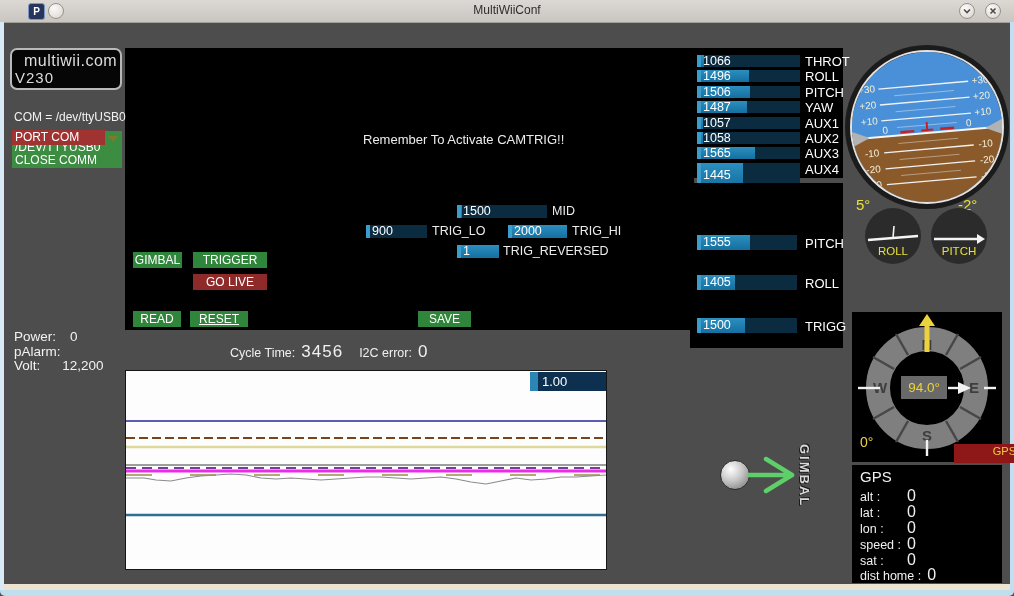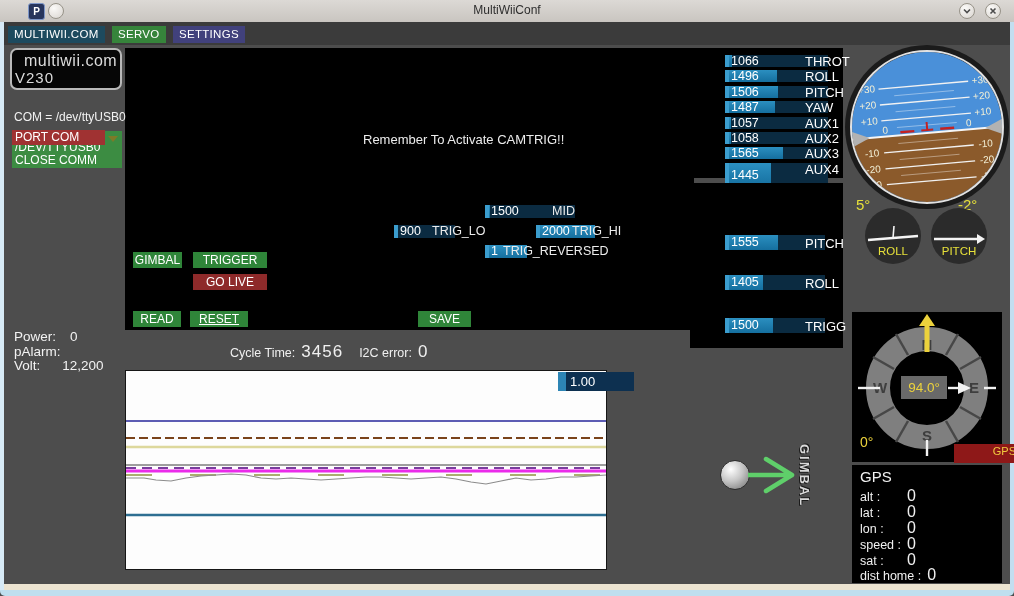--- a/index.html
+++ b/index.html
@@ -38,21 +38,21 @@
     color:#fff;font-size:12px;line-height:15px;padding-left:3px;z-index:5;}
   .port-arrow{position:absolute;left:108px;top:136px;width:0;height:0;z-index:6;
     border-left:5px solid transparent;border-right:5px solid transparent;
     border-top:6px solid #7d7a28;}
   .port-line{position:absolute;left:3px;font-size:12px;color:#ffffff;white-space:nowrap;}
   .power-row{position:absolute;left:14px;color:#f2f2f2;font-size:13.5px;white-space:nowrap;}
   .power-row .pv{display:inline-block;margin-left:14px;}
   
   .main-panel{position:absolute;left:125px;top:48px;width:557px;height:282px;background:#000;padding-left:12px;}
   .reminder{position:absolute;left:238px;top:84px;font-size:13px;color:#ececec;}
-  .bar{position:absolute;background:#0b2b41;overflow:hidden;margin-left:28px;}
+  .bar{position:absolute;background:#0b2b41;overflow:hidden;}
   .bar-fill{position:absolute;left:0;top:0;bottom:0;width:0;
     background:linear-gradient(#2b8fc0,#156f9f);}
   .bar-strip{position:absolute;left:0;top:0;bottom:0;width:4px;background:#3b9dce;}
   .bar-val{position:absolute;left:6px;top:0;bottom:0;color:#fff;font-size:12.5px;
     line-height:13px;display:flex;align-items:center;}
   .pnl-label{position:absolute;color:#ececec;font-size:12.5px;line-height:13px;white-space:nowrap;}
   .btn{position:absolute;background:#2f8539;color:#fff;font-size:12px;text-align:center;
     line-height:16px;height:16px;}
   .btn.red{background:#8e2a2a;}
   
@@ -110,25 +110,20 @@
         <path d="M2.5,2.5 L7.5,7.5 M7.5,2.5 L2.5,7.5" stroke="#4c4c4c" stroke-width="1.6"></path>
       </svg>
     </div>
   </div>
 
   <div class="edge-left"></div>
   <div class="edge-right"></div>
   <div class="strip-cream"></div>
   <div class="strip-blue"></div>
 
-  <div class="tabbar">
-    <div class="tab" style="margin-left:4px;background:#1d4a5e;">MULTIWII.COM</div>
-    <div class="tab" style="margin-left:3px;background:#36843b;">SERVO</div>
-    <div class="tab" style="margin-left:3px;background:#41417c;">SETTINGS</div>
-  </div>
 
   <div class="logo-box">
     <div class="logo-l1">multiwii.com</div>
     <div class="logo-l2">V230</div>
   </div>
   <div class="com-label">COM = /dev/ttyUSB0</div>
 
   <div class="port-green">
     <div class="port-line" style="top:9px;">/DEV/TTYUSB0</div>
     <div class="port-line" style="top:22px;">CLOSE COMM</div>

